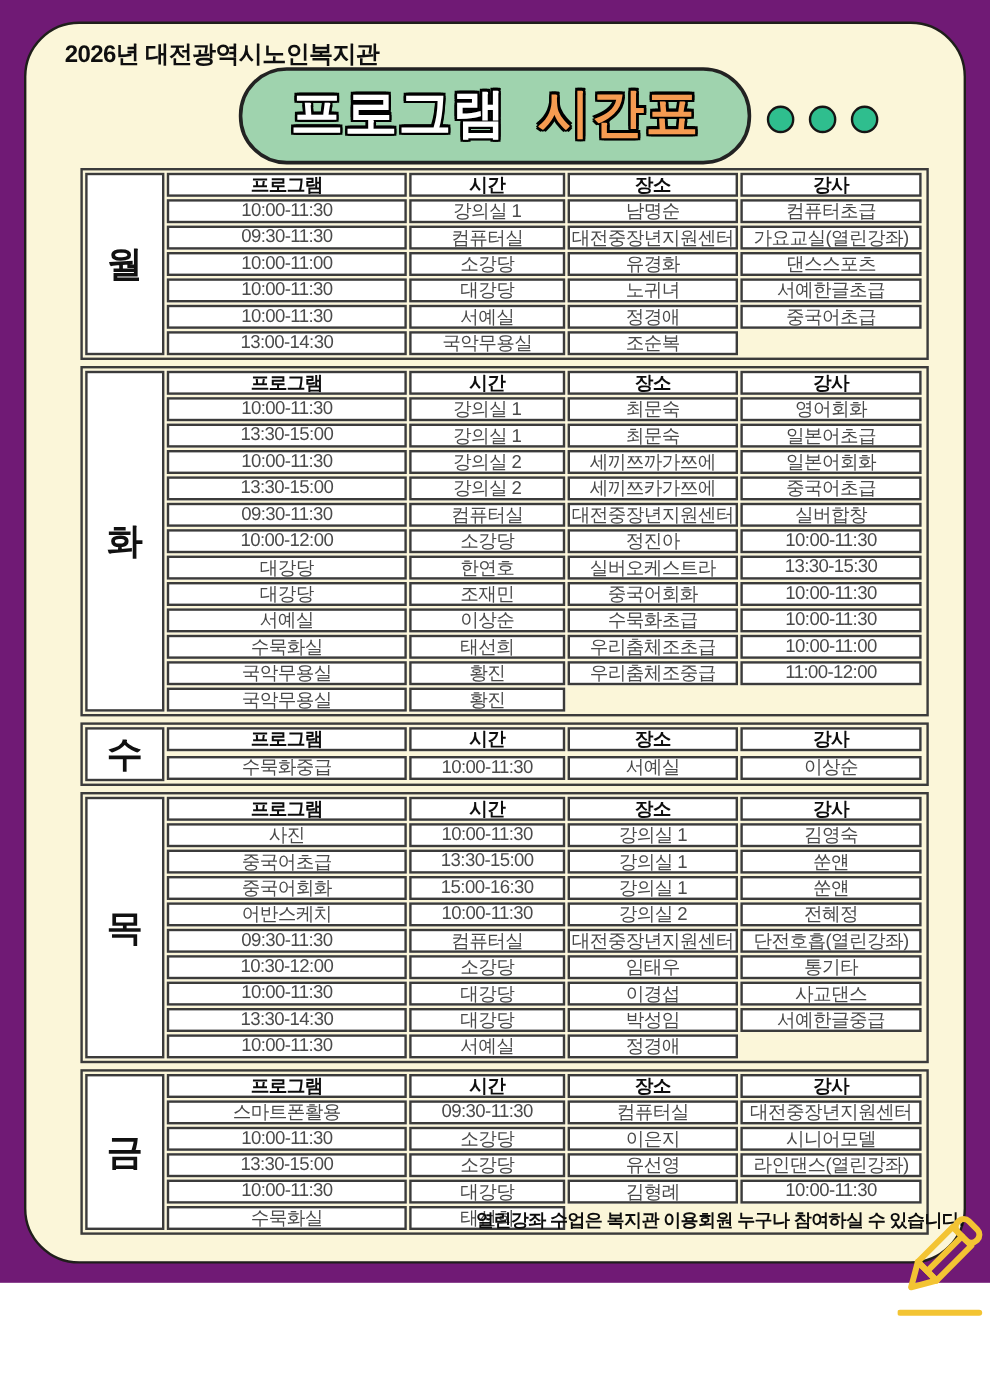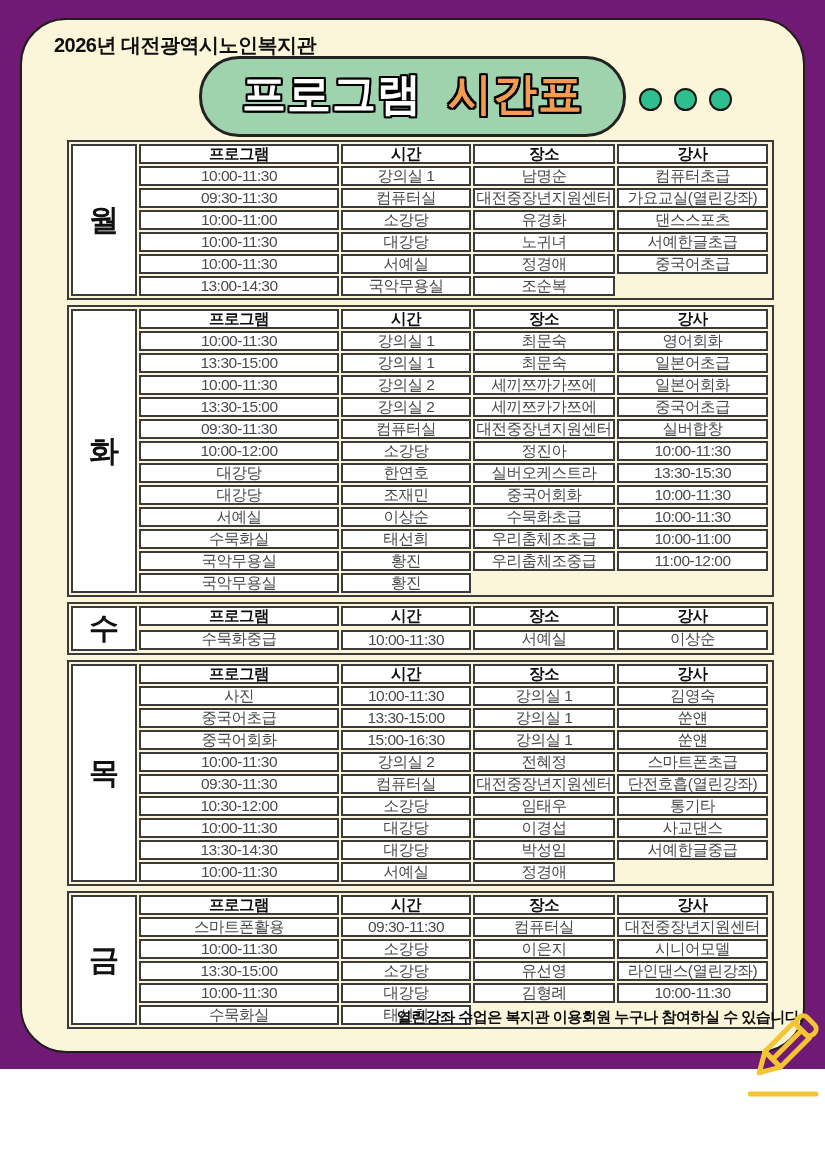--- a/index.html
+++ b/index.html
@@ -194,24 +194,24 @@
             <div class="cell">강의실 1</div>
             <div class="cell">김영숙</div>
             <div class="cell">중국어초급</div>
             <div class="cell">13:30-15:00</div>
             <div class="cell">강의실 1</div>
             <div class="cell">쑨얜</div>
             <div class="cell">중국어회화</div>
             <div class="cell">15:00-16:30</div>
             <div class="cell">강의실 1</div>
             <div class="cell">쑨얜</div>
+            <div class="cell">어반스케치</div>
             <div class="cell">10:00-11:30</div>
             <div class="cell">강의실 2</div>
             <div class="cell">전혜정</div>
-            <div class="cell">스마트폰초급</div>
             <div class="cell">09:30-11:30</div>
             <div class="cell">컴퓨터실</div>
             <div class="cell">대전중장년지원센터</div>
             <div class="cell">단전호흡(열린강좌)</div>
             <div class="cell">10:30-12:00</div>
             <div class="cell">소강당</div>
             <div class="cell">임태우</div>
             <div class="cell">통기타</div>
             <div class="cell">10:00-11:30</div>
             <div class="cell">대강당</div>

